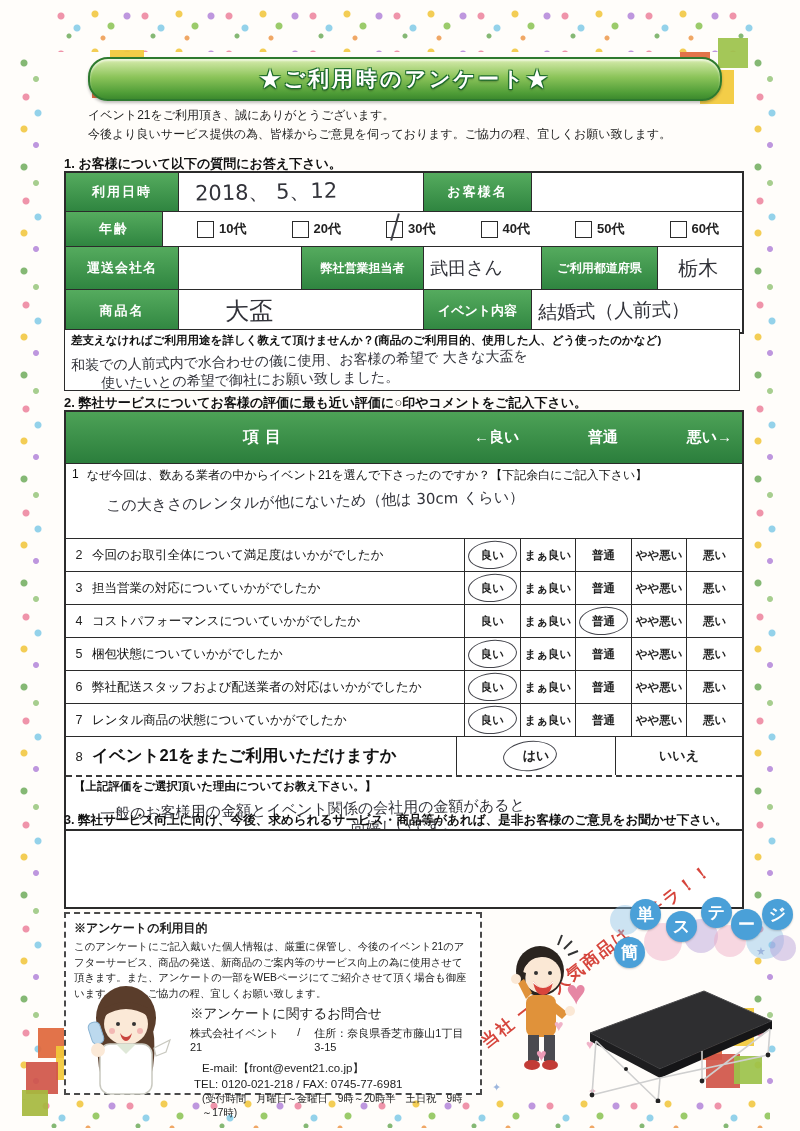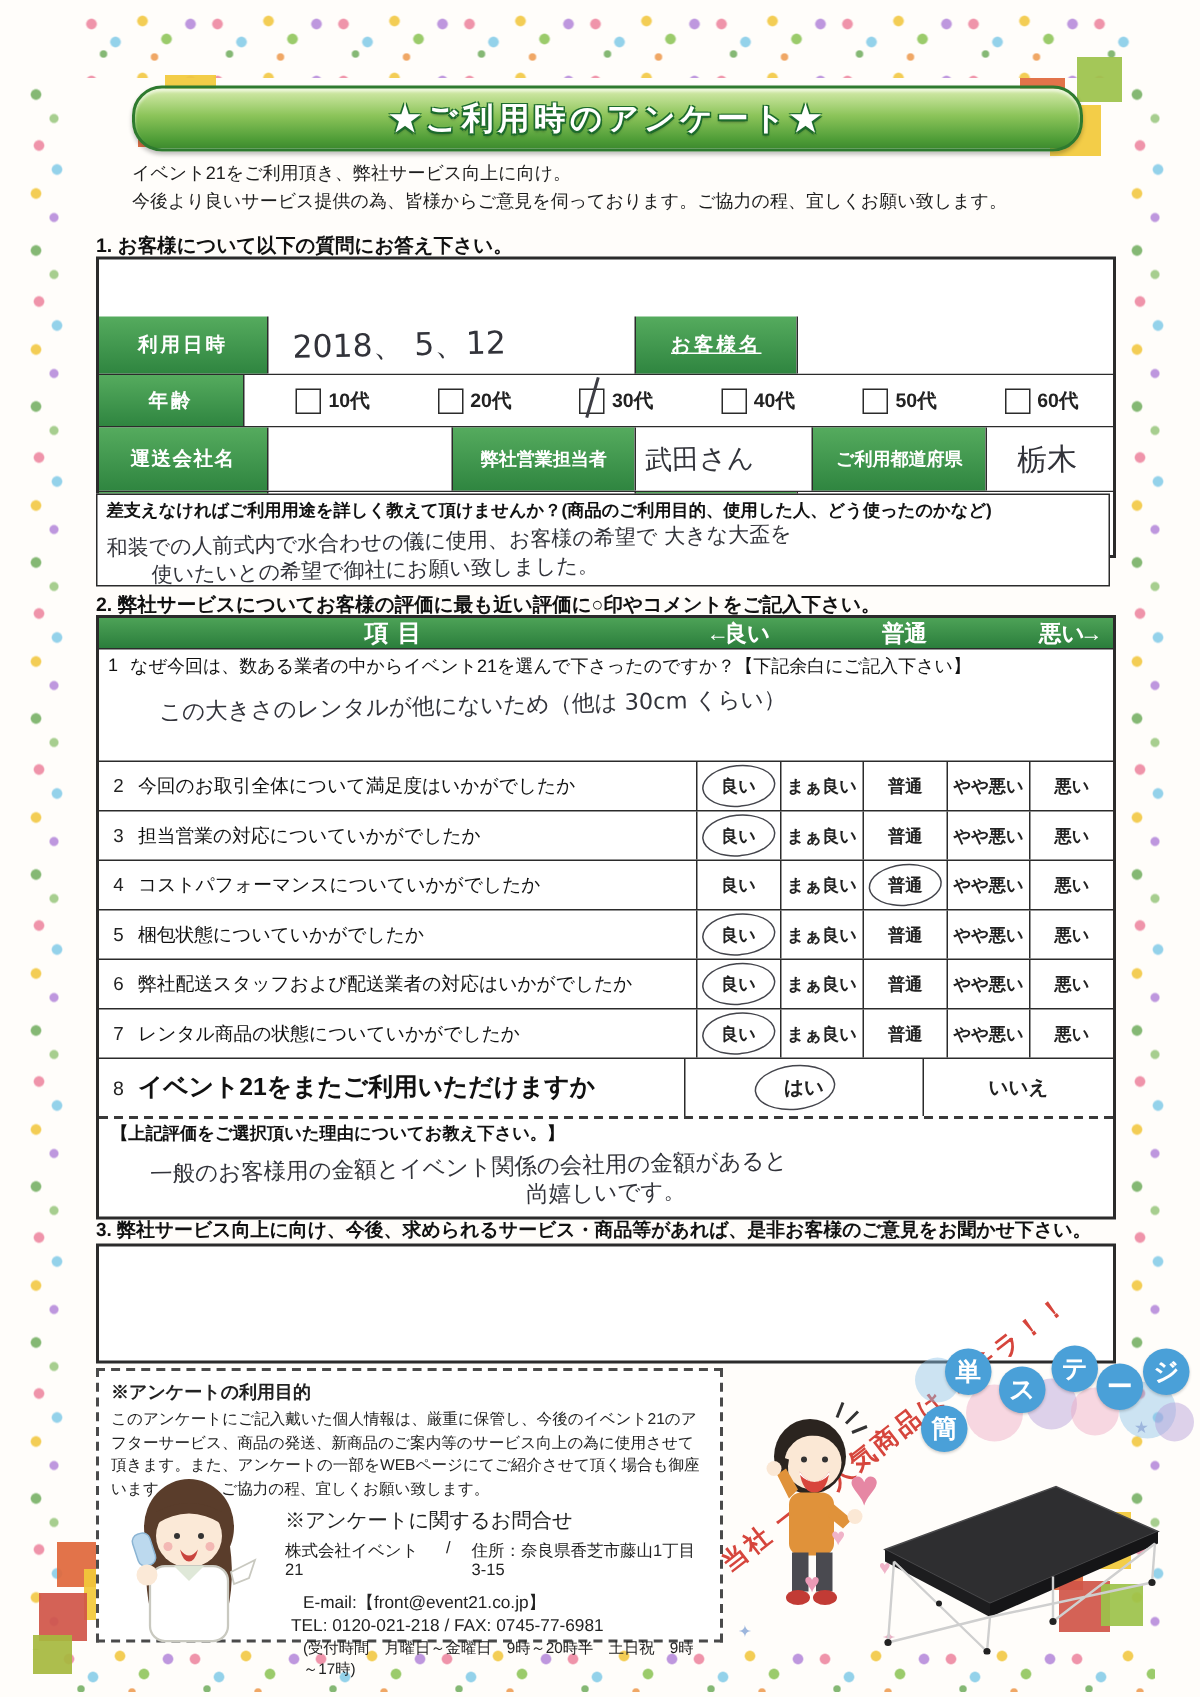--- a/index.html
+++ b/index.html
@@ -61,21 +61,21 @@
   .age-opt.checked .cb::after{content:'';position:absolute;left:7px;top:-9px;width:2px;height:28px;background:#3c3d44;transform:rotate(16deg);}
 
   
   .usagebox{left:64px;top:329px;width:676px;height:62px;border:1.8px solid #2b2b2b;background:#fff;padding:3px 6px;box-sizing:border-box;}
   .usagebox .q{font-size:11.5px;font-weight:bold;color:#111;}
   .usagebox .a1{font-size:14px;margin-top:2px;}
   .usagebox .a2{font-size:14px;margin-left:30px;}
 
   
   .t2{left:64px;top:410px;width:676px;border:2px solid #2b2b2b;background:#fff;}
-  .t2hdr{display:flex;height:20px;background:linear-gradient(#4da257,#2b7e3c);color:#fff;font-weight:bold;font-family:Liberation Mono, monospace;}
+  .t2hdr{display:flex;height:51px;background:linear-gradient(#4da257,#2b7e3c);color:#fff;font-weight:bold;}
   .t2hdr .h-item{flex:1;display:flex;align-items:center;justify-content:center;font-size:16px;letter-spacing:6px;}
   .t2hdr .h-r{width:278px;display:flex;align-items:center;justify-content:space-between;padding:0 10px;box-sizing:border-box;font-size:15px;}
   .q1{border-top:1.5px solid #2b2b2b;padding:3px 6px 0 6px;height:75px;box-sizing:border-box;}
   .q1 .qt{font-size:12px;color:#111;display:flex;gap:8px;}
   .q1 .ans{font-size:15px;margin:6px 0 0 34px;}
   .rrow{display:flex;border-top:1.5px solid #2b2b2b;height:32px;}
   .rrow .num{width:26px;display:flex;align-items:center;justify-content:center;font-size:12.5px;}
   .rrow .qtext{flex:1;display:flex;align-items:center;font-size:12.5px;color:#111;}
   .opts{width:278px;display:flex;}
   .opt{flex:1;border-left:1.5px solid #2b2b2b;display:flex;align-items:center;justify-content:center;font-weight:bold;font-size:11.5px;position:relative;}
@@ -150,33 +150,33 @@
   <span style="left:2px;top:22px;width:30px;height:30px;background:#e0673b;"></span>
   <span style="left:16px;top:46px;width:34px;height:34px;background:#d05548;"></span>
   <span style="left:44px;top:48px;width:28px;height:28px;background:#9cc24a;"></span>
 </div>
 
 <div class="abs title-pill">
   <span class="t">★ご利用時のアンケート★</span>
 </div>
 
 <div class="abs intro">
-  <div>イベント21をご利用頂き、弊社サービス向上に向け。</div>
+  <div>イベント21をご利用頂き、誠にありがとうございます。</div>
   <div>今後より良いサービス提供の為、皆様からご意見を伺っております。ご協力の程、宜しくお願い致します。</div>
 </div>
 
 <div class="abs sec-h" style="left:64px;top:155px;">1. お客様について以下の質問にお答え下さい。</div>
 
 <div class="abs t1">
-  <div class="row" style="height:38px;margin-top:38px;">
+  <div class="row" style="height:38px;">
     <div class="ghead" style="width:112px;">利用日時</div>
     <div class="cell" style="width:232px;">
         <span class="hand" style="font-size:21px;margin-left:10px;">2018、 5、12</span>
       </div>
-    <div class="ghead" style="width:107px;text-decoration:underline;">お客様名</div>
+    <div class="ghead" style="width:107px;">お客様名</div>
     <div class="cell" style="flex:1;">
         <span class="hand"></span>
       </div>
   </div>
   <div class="row" style="height:34px;">
     <div class="ghead" style="width:96px;">年齢</div>
     <div class="cell" style="flex:1;justify-content:space-around;">
       <span class="age-opt">
           <span class="cb"></span>
           <span>10代</span>

